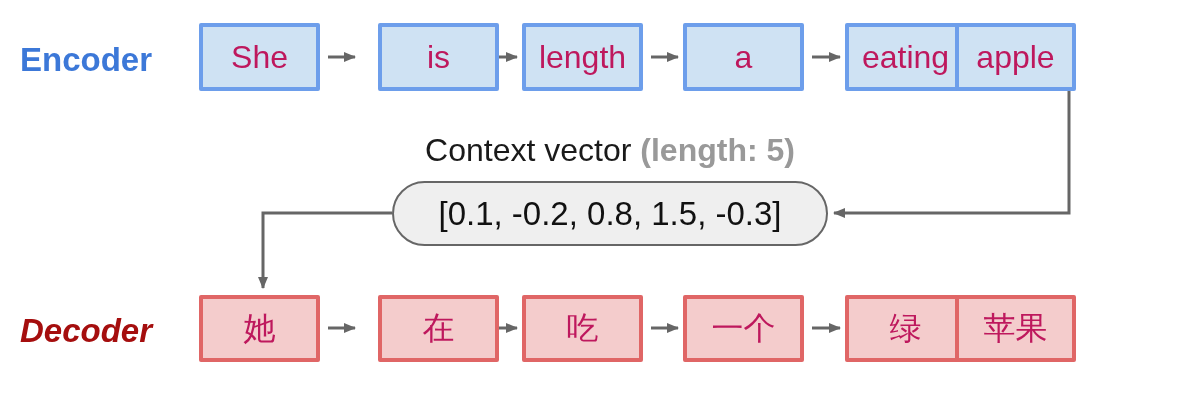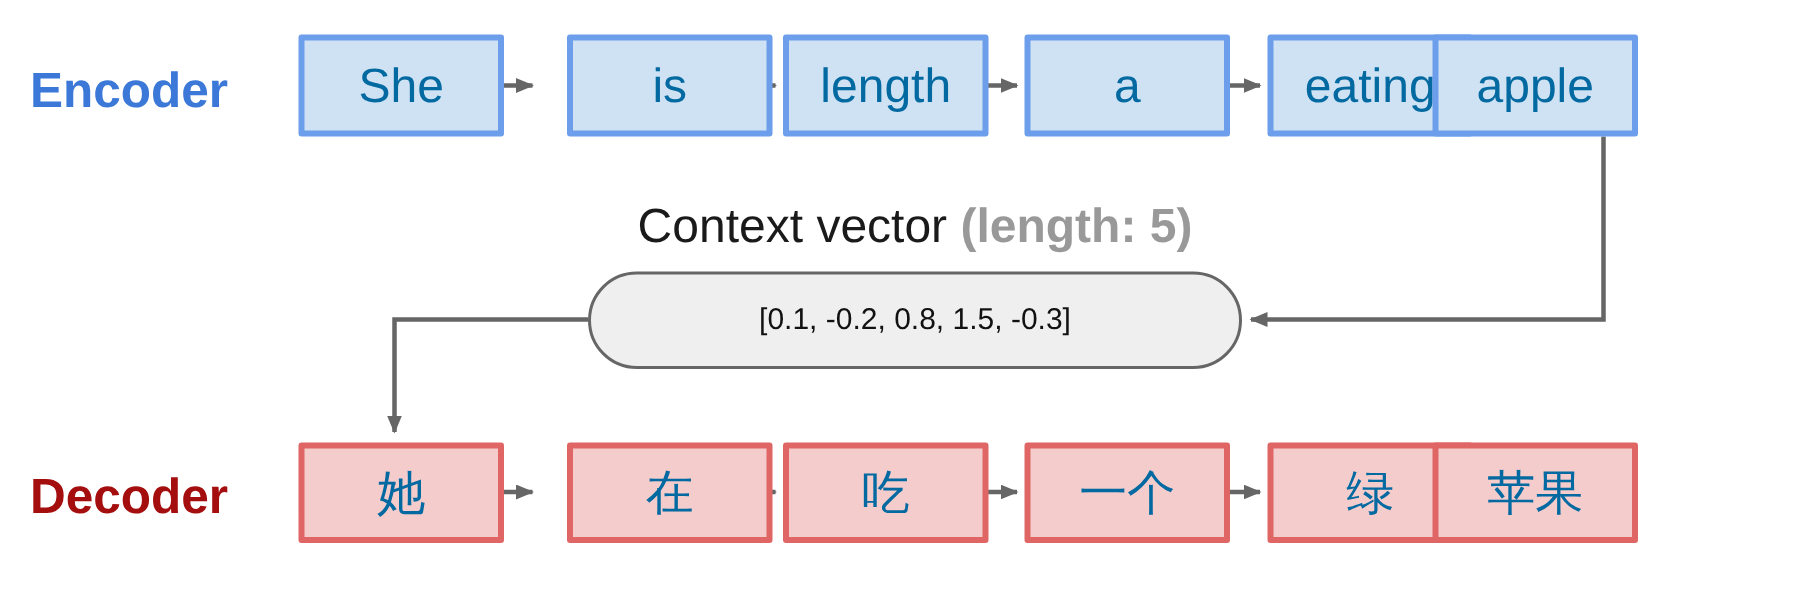--- a/index.html
+++ b/index.html
@@ -17,32 +17,32 @@
   }
   .row-label {
     position: absolute;
     left: 20px;
     font-size: 33px;
     font-weight: bold;
     line-height: 1;
     white-space: nowrap;
   }
   .encoder-label { top: 43px; color: var(--encoder-label, #3c78d8); }
-  .decoder-label { top: 314px; color: var(--decoder-label, #a50e0e); }
+  .decoder-label { top: 314px; color: var(--decoder-label, #a50e0e); font-style: italic; }
 
   .box {
     position: absolute;
-    width: 137px;
+    width: 121px;
     height: 68px;
     box-sizing: border-box;
     display: flex;
     align-items: center;
     justify-content: center;
     font-size: 32px;
-    color: #0369a1;
+    color: #be185d;
     border-radius: 2px;
   }
   .box.enc {
     top: 23px;
     background: var(--encoder-box-fill, #cfe2f3);
     border: 4px solid var(--encoder-box-border, #6d9eeb);
   }
   .box.dec {
     top: 295px;
     height: 67px;
@@ -74,21 +74,21 @@
     top: 181px;
     width: 436px;
     height: 65px;
     box-sizing: border-box;
     background: var(--pill-fill, #efefef);
     border: 2px solid var(--pill-border, #666666);
     border-radius: 33px;
     display: flex;
     align-items: center;
     justify-content: center;
-    font-size: 20px;
+    font-size: 33px;
     color: #111111;
     white-space: nowrap;
   }
 
   svg.connectors {
     position: absolute;
     left: 0;
     top: 0;
     width: 1200px;
     height: 403px;

